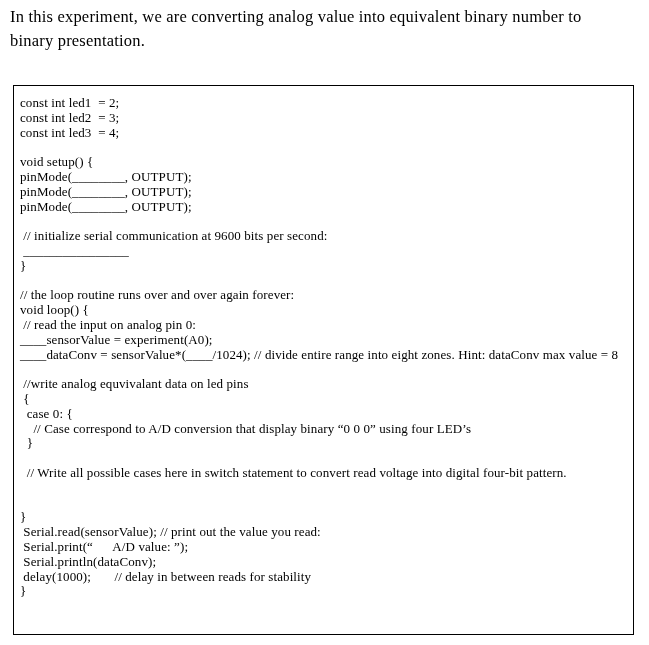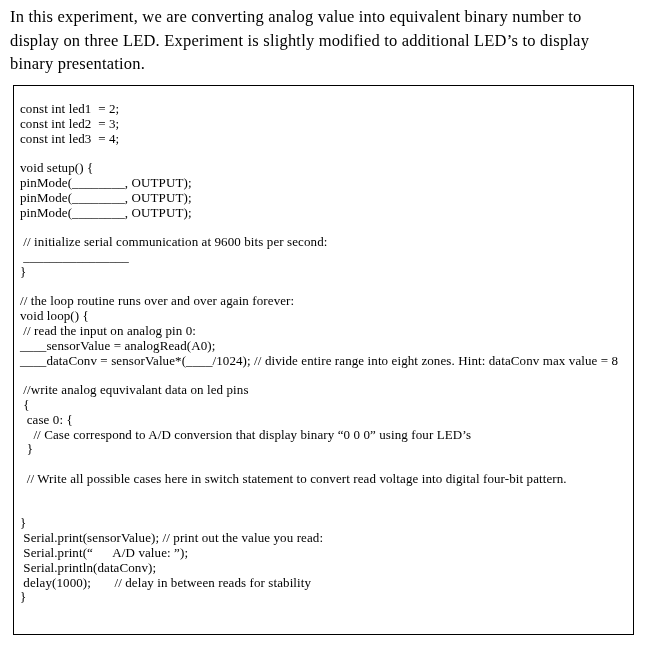--- a/index.html
+++ b/index.html
@@ -29,68 +29,67 @@
     font-family: Liberation Serif, serif;
   }
   .code-box {
     position: absolute;
     left: 13px;
     top: 85px;
     width: 621px;
     height: 550px;
     border: 1px solid #000000;
     box-sizing: border-box;
-    padding: 16px 0 0 6px;
+    padding: 10px 0 0 6px;
     overflow: hidden;
   }
   .code-line {
     font-size: 13px;
     line-height: 14.8px;
     min-height: 14.8px;
     white-space: pre;
     letter-spacing: 0.1px;
   }
 </style>
 </head>
 <body>
 
 <div class="intro">
   <div class="intro-line">In this experiment, we are converting analog value into equivalent binary number to</div>
-  <div class="intro-line">display on three LED. Experiment is slightly modified to additional LED’s to display</div>
   <div class="intro-line">binary presentation.</div>
 </div>
 
 <div class="code-box">
     <div class="code-line">const int led1  = 2;</div>
     <div class="code-line">const int led2  = 3;</div>
     <div class="code-line">const int led3  = 4;</div>
     <div class="code-line"></div>
     <div class="code-line">void setup() {</div>
     <div class="code-line">pinMode(________, OUTPUT);</div>
     <div class="code-line">pinMode(________, OUTPUT);</div>
     <div class="code-line">pinMode(________, OUTPUT);</div>
     <div class="code-line"></div>
     <div class="code-line"> // initialize serial communication at 9600 bits per second:</div>
     <div class="code-line"> ________________</div>
     <div class="code-line">}</div>
     <div class="code-line"></div>
     <div class="code-line">// the loop routine runs over and over again forever:</div>
     <div class="code-line">void loop() {</div>
     <div class="code-line"> // read the input on analog pin 0:</div>
-    <div class="code-line">____sensorValue = analogRead(A0);</div>
+    <div class="code-line">____sensorValue = experiment(A0);</div>
     <div class="code-line">____dataConv = sensorValue*(____/1024); // divide entire range into eight zones. Hint: dataConv max value = 8</div>
     <div class="code-line"></div>
     <div class="code-line"> //write analog equvivalant data on led pins</div>
     <div class="code-line"> {</div>
     <div class="code-line">  case 0: {</div>
     <div class="code-line">    // Case correspond to A/D conversion that display binary “0 0 0” using four LED’s</div>
     <div class="code-line">  }</div>
     <div class="code-line"></div>
     <div class="code-line">  // Write all possible cases here in switch statement to convert read voltage into digital four-bit pattern.</div>
     <div class="code-line"></div>
     <div class="code-line"></div>
     <div class="code-line">}</div>
-    <div class="code-line"> Serial.print(sensorValue); // print out the value you read:</div>
+    <div class="code-line"> Serial.read(sensorValue); // print out the value you read:</div>
     <div class="code-line"> Serial.print(“      A/D value: ”);</div>
     <div class="code-line"> Serial.println(dataConv);</div>
     <div class="code-line"> delay(1000);       // delay in between reads for stability</div>
     <div class="code-line">}</div>
   </div>
 
 </body></html>

